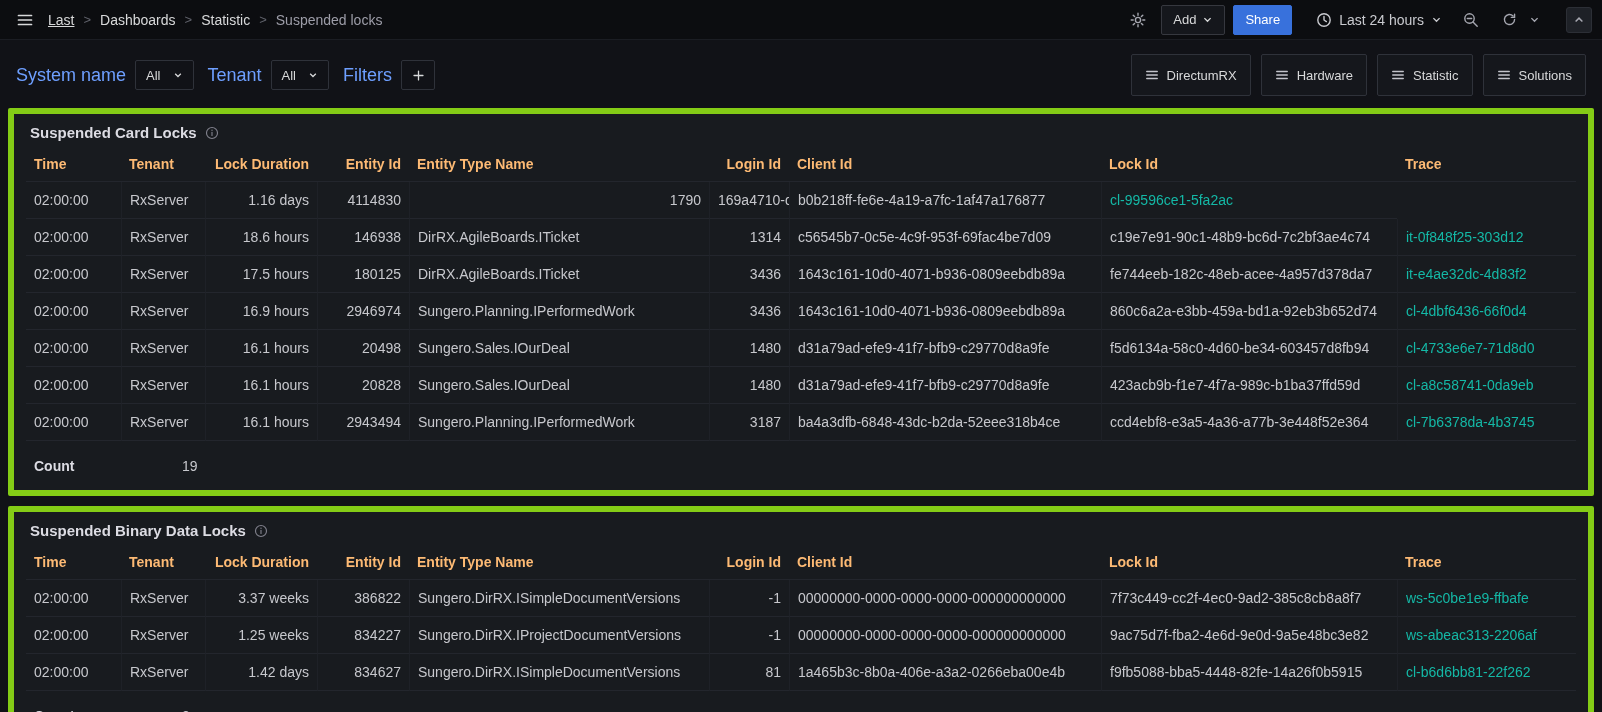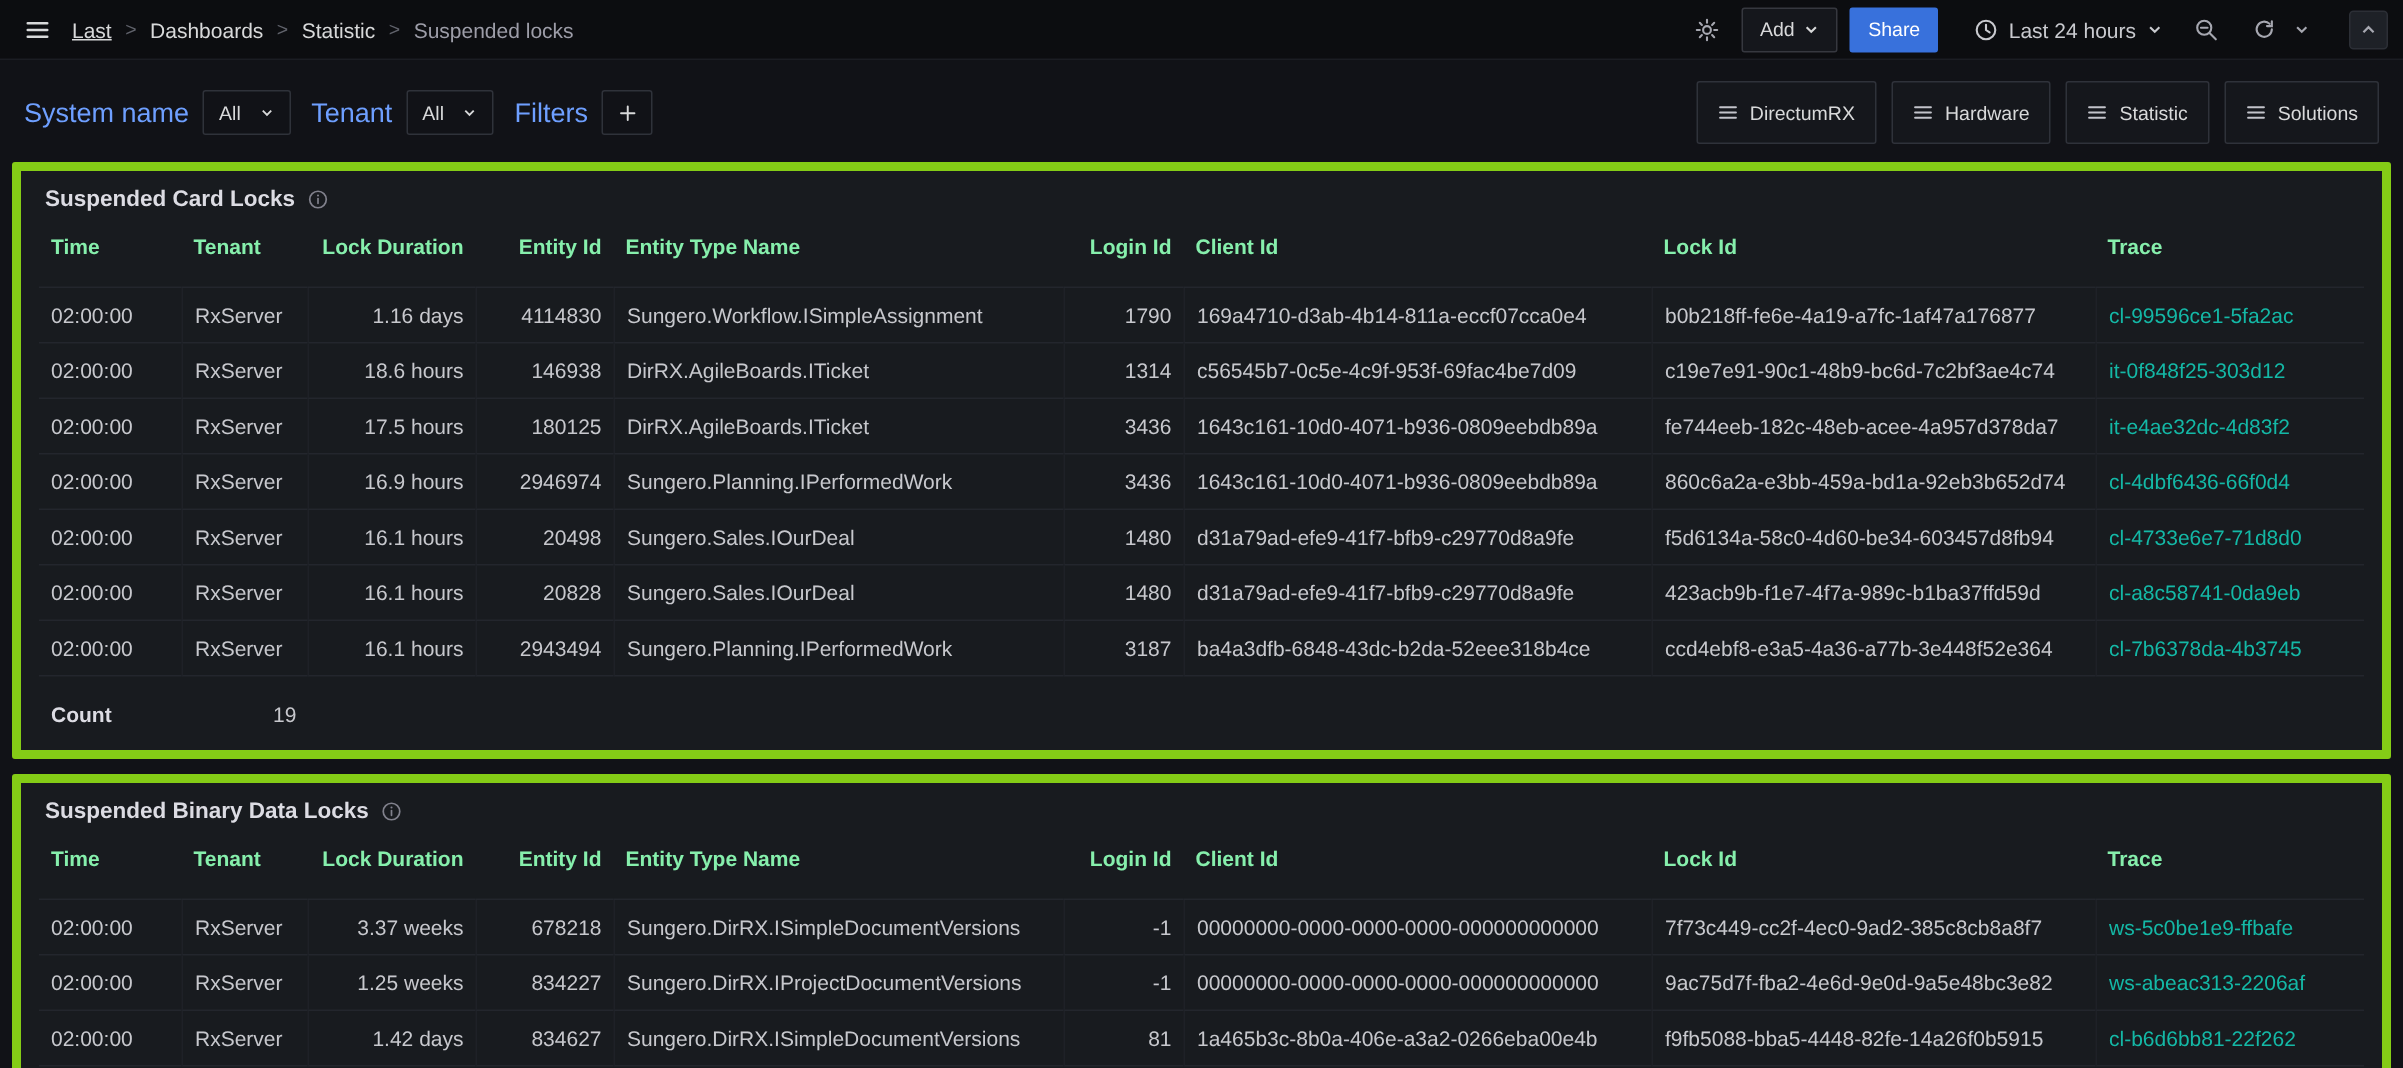--- a/index.html
+++ b/index.html
@@ -94,22 +94,22 @@
     display: grid;
     grid-template-columns: 95px 84px 112px 92px 300px 80px 312px 296px 1fr;
   }
   .cell {
     padding: 10px 8px;
     white-space: nowrap; overflow: hidden;
     color: #c7c8cd;
     border-bottom: 1px solid #23262d;
   }
   .thead .cell {
-    padding: 7px 8px 19px 8px;
-    font-weight: 700; color: #86efac;
+    padding: 7px 8px 9px 8px;
+    font-weight: 700; color: #fdba74;
     border-bottom: 1px solid #23262d;
   }
   .trow .cell + .cell { border-left: 1px solid #1e2127; }
   .cell.right { text-align: right; }
   .trace-link { color: #14b8a6; cursor: pointer; }
 
   .tfoot { display: flex; align-items: center; margin-top: 15px; padding: 2px 8px 4px 8px; }
   .tfoot .flabel { font-weight: 700; color: #dcdce3; width: 148px; }
   .tfoot .fvalue { color: #c7c8cd; }
 </style>
@@ -304,21 +304,20 @@
         <div class="cell">Client Id</div>
         <div class="cell">Lock Id</div>
         <div class="cell">Trace</div>
       </div>
     <div class="tbody">
         <div class="trow">
           <div class="cell">02:00:00</div>
           <div class="cell">RxServer</div>
           <div class="cell right">1.16 days</div>
           <div class="cell right">4114830</div>
-          <div class="cell">Sungero.Workflow.ISimpleAssignment</div>
           <div class="cell right">1790</div>
           <div class="cell">169a4710-d3ab-4b14-811a-eccf07cca0e4</div>
           <div class="cell">b0b218ff-fe6e-4a19-a7fc-1af47a176877</div>
           <div class="cell"><span class="trace-link">cl-99596ce1-5fa2ac</span></div>
         </div>
         <div class="trow">
           <div class="cell">02:00:00</div>
           <div class="cell">RxServer</div>
           <div class="cell right">18.6 hours</div>
           <div class="cell right">146938</div>
@@ -412,21 +411,21 @@
         <div class="cell right">Login Id</div>
         <div class="cell">Client Id</div>
         <div class="cell">Lock Id</div>
         <div class="cell">Trace</div>
       </div>
     <div class="tbody">
         <div class="trow">
           <div class="cell">02:00:00</div>
           <div class="cell">RxServer</div>
           <div class="cell right">3.37 weeks</div>
-          <div class="cell right">678218</div>
+          <div class="cell right">386822</div>
           <div class="cell">Sungero.DirRX.ISimpleDocumentVersions</div>
           <div class="cell right">-1</div>
           <div class="cell">00000000-0000-0000-0000-000000000000</div>
           <div class="cell">7f73c449-cc2f-4ec0-9ad2-385c8cb8a8f7</div>
           <div class="cell"><span class="trace-link">ws-5c0be1e9-ffbafe</span></div>
         </div>
         <div class="trow">
           <div class="cell">02:00:00</div>
           <div class="cell">RxServer</div>
           <div class="cell right">1.25 weeks</div>

